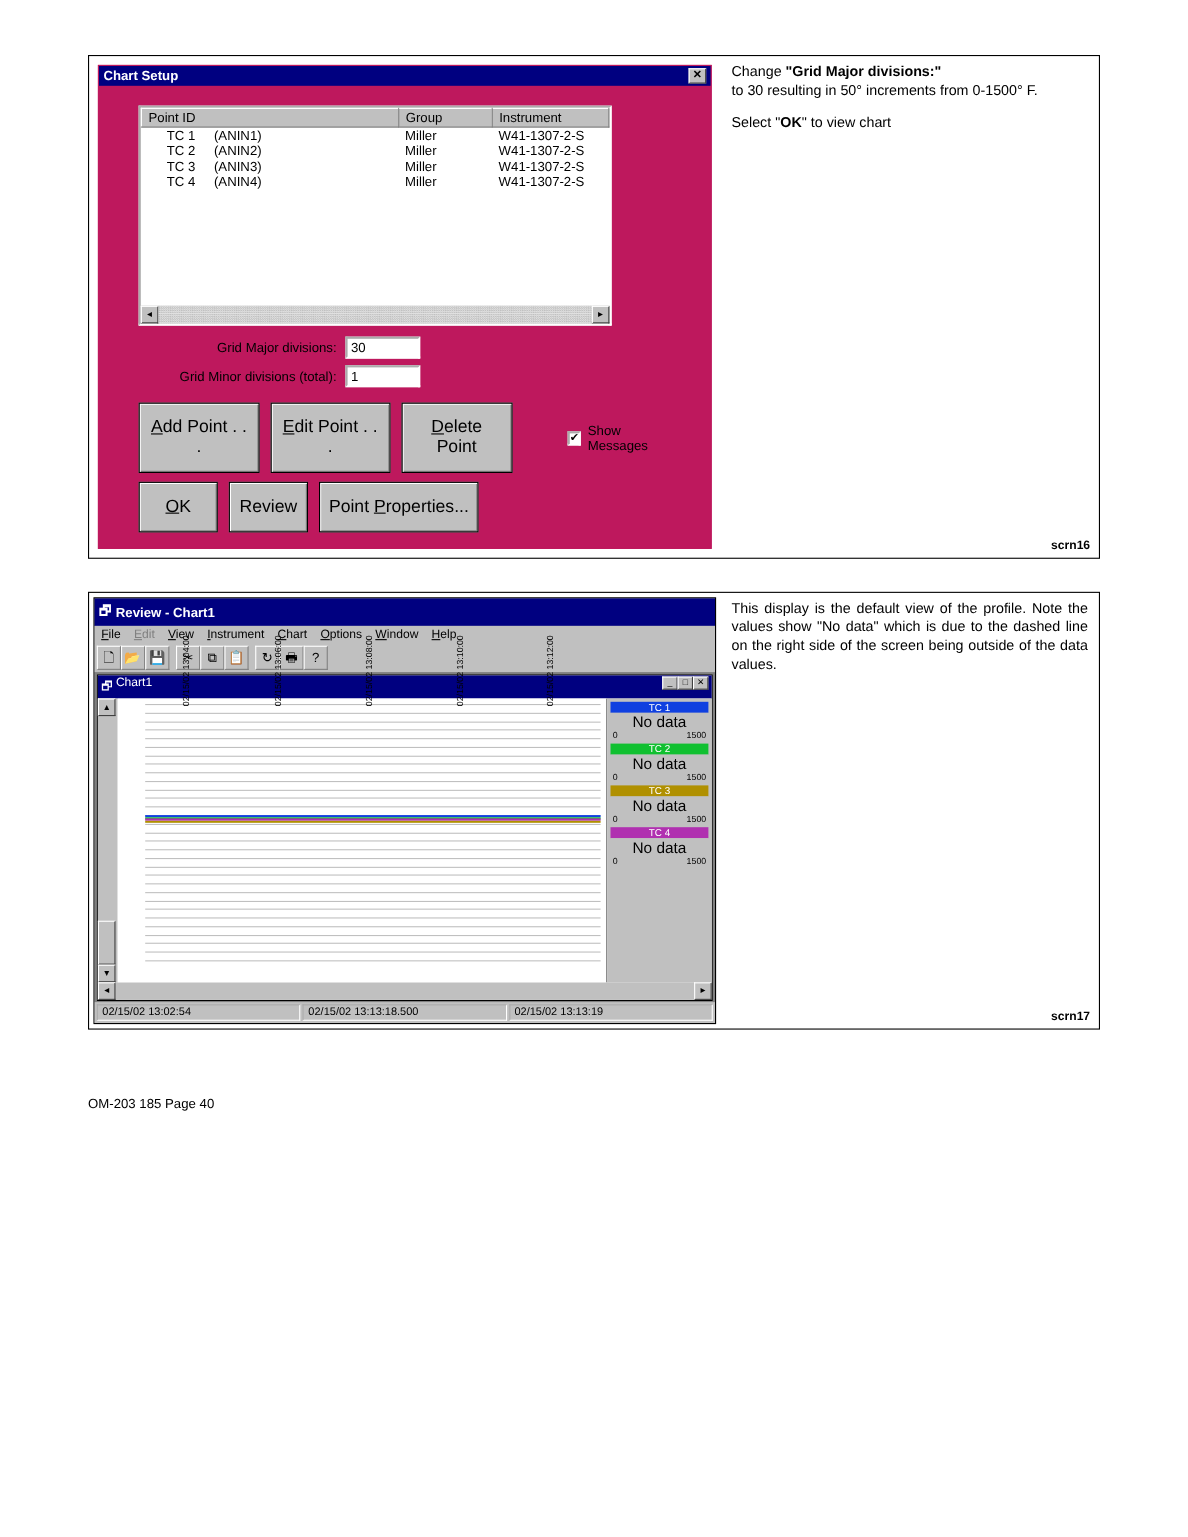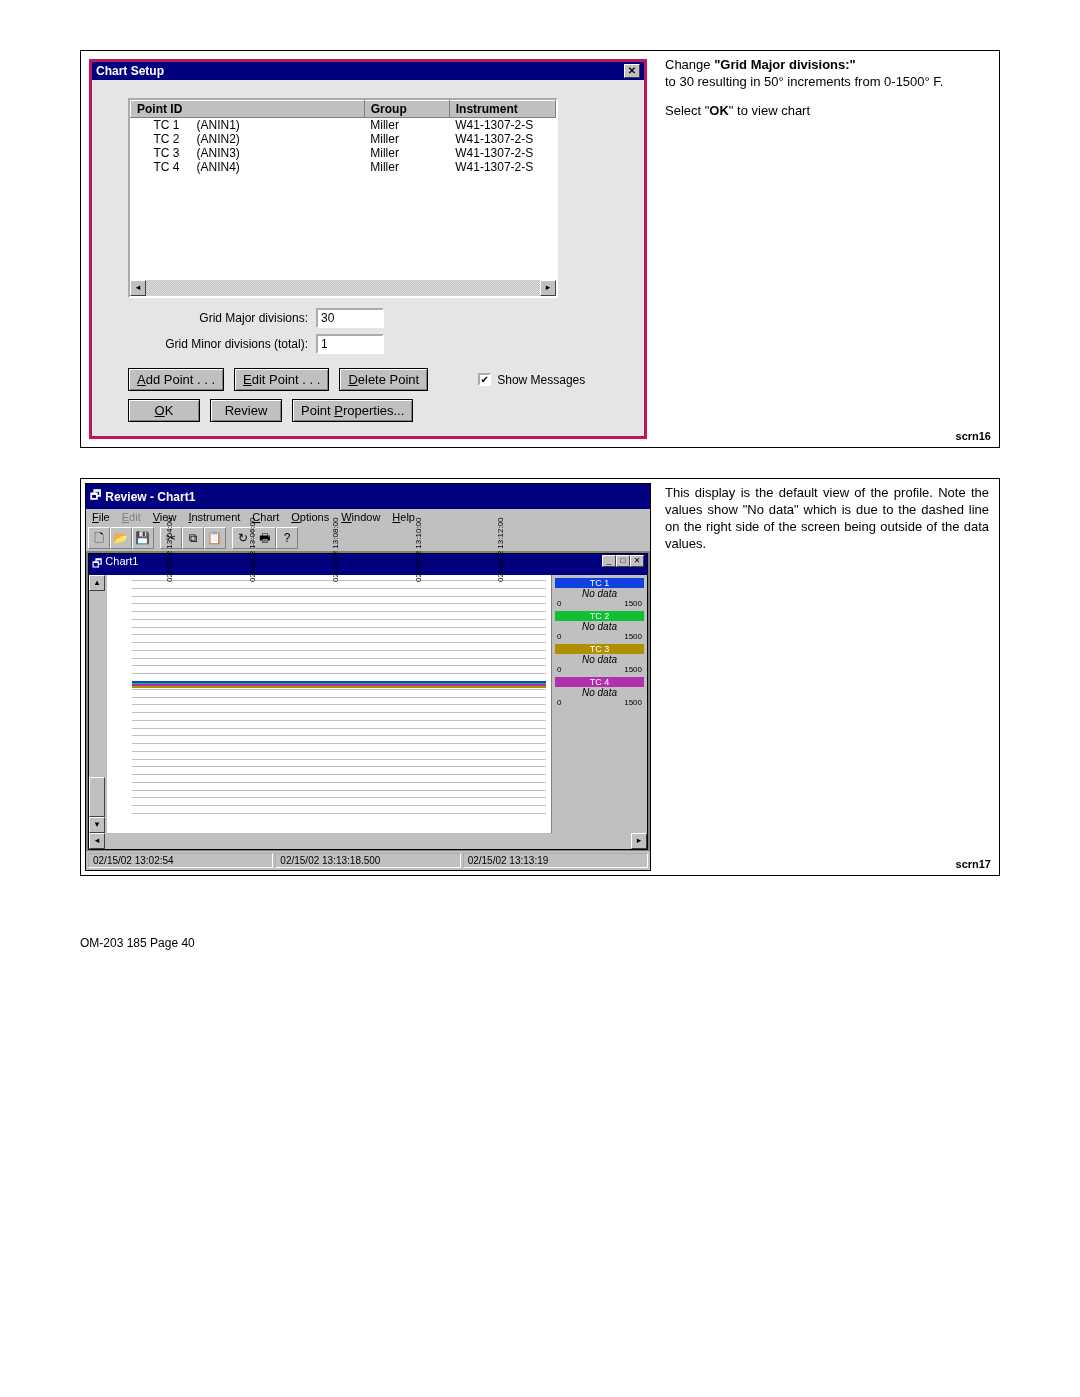--- a/index.html
+++ b/index.html
@@ -4,40 +4,40 @@
 <style>
 * { box-sizing: border-box; margin: 0; padding: 0; }
 body { font-family: Arial, "Helvetica Neue", sans-serif; font-size: 12px; width: 1080px; background: #fff; padding: 50px 80px; color: #000; }
 
 .block { border: 1px solid #000; display: flex; margin-bottom: 30px; }
 .block .sshot { flex: 0 0 574px; }
 .block .side { flex: 1; padding: 6px 10px; font-size: 13px; line-height: 1.3; position: relative; }
 .block .side .id { position: absolute; bottom: 4px; right: 8px; font-size: 11px; font-weight: bold; }
 
 
-.win { background: #e5e5e5; border: 3px solid #be185d; font-family: "MS Sans Serif", Tahoma, sans-serif; font-size: 12px; margin: 8px; }
+.win { background: #be185d; border: 1px solid #be185d; font-family: "MS Sans Serif", Tahoma, sans-serif; font-size: 12px; margin: 8px; }
 .title { background: #000080; color: #fff; display: flex; align-items: center; padding: 2px 4px; font-weight: bold; font-size: 12px; }
 .title .x { margin-left: auto; width: 16px; height: 14px; background: #c0c0c0; border: 1px solid #fff; border-right-color:#404040; border-bottom-color:#404040; color:#000; font-size:10px; text-align:center; line-height:12px; font-weight:bold; }
 
 .dlgbody { padding: 18px 28px 14px 36px; }
 
 .list { background:#fff; border:2px inset #fff; width:430px; height:200px; position:relative; }
 .list table { width:100%; border-collapse:collapse; font-size:12px;}
-.list th { text-align:left; font-weight:bold; background:#c0c0c0; border:1px solid #808080; border-top-color:#fff; border-left-color:#fff; padding:1px 6px; }
+.list th { text-align:left; font-weight:normal; background:#c0c0c0; border:1px solid #808080; border-top-color:#fff; border-left-color:#fff; padding:1px 6px; }
 .list td { padding:0 6px; }
 .hscroll { position:absolute; bottom:0; left:0; right:0; height:16px; background:#c0c0c0; display:flex;}
 .arrowbtn { width:16px; height:16px; background:#c0c0c0; border:1px solid #fff; border-right-color:#404040; border-bottom-color:#404040; font-size:9px; text-align:center; line-height:13px;}
 .track { flex:1; background:repeating-conic-gradient(#c0c0c0 0% 25%,#e0e0e0 0% 50%) 0 0/2px 2px; }
 
 .formrow { margin-top:10px; display:flex; align-items:center; gap:8px; margin-left:30px;}
 .formrow label{ width:150px; text-align:right;}
 .txt { background:#fff; border:2px inset #fff; width:68px; height:20px; padding:0 3px; font-size:12px;}
 
 .btnrow { display:flex; gap:10px; margin-top:14px; align-items:center;}
-.btn { background:#c0c0c0; border:1px solid #000; box-shadow: inset 1px 1px #fff, inset -1px -1px #808080; padding:3px 8px; min-width:72px; text-align:center; font-size:13px;}
+.btn { background:#c0c0c0; border:1px solid #000; box-shadow: inset 1px 1px #fff, inset -1px -1px #808080; padding:13px 8px; min-width:72px; text-align:center; font-size:16px;}
 .chk { display:flex; align-items:center; gap:6px; margin-left:40px;}
 .chk .box{ width:13px;height:13px;background:#fff;border:2px inset #fff; font-size:10px; text-align:center; line-height:10px;}
 
 
 .rw { margin:4px; border:1px solid #000; background:#c0c0c0; font-family:"MS Sans Serif",Tahoma,sans-serif; font-size:11px;}
 .menu { background:#c0c0c0; padding:2px 6px; display:flex; gap:12px; font-size:11px;}
 .menu span u{text-decoration:underline;}
 .tbar { background:#c0c0c0; padding:2px; display:flex; gap:0;}
 .tbtn { width:22px; height:22px; border:1px solid #fff; border-right-color:#808080; border-bottom-color:#808080; text-align:center; line-height:20px; font-size:12px;}
 .clientarea { height:300px; background:#808080; padding:2px; position:relative;}
@@ -47,21 +47,21 @@
 .mdictl div{width:14px; height:12px; background:#c0c0c0; border:1px solid #fff; border-right-color:#404040; border-bottom-color:#404040; font-size:8px; text-align:center; line-height:10px; color:#000;}
 .chartbody{ display:flex; height:258px;}
 .plot{ flex:1; position:relative; background:#fff; border-right:1px solid #808080;}
 .plotgrid{position:absolute; left:25px; right:5px; top:5px; bottom:20px;}
 .gl{position:absolute; left:0; right:0; border-top:1px solid #c0c0c0;}
 .xt{position:absolute; top:2px; font-size:8px; transform:rotate(-90deg); transform-origin:left top; white-space:nowrap;}
 .dataline{position:absolute; left:0; right:0; height:2px;}
 .legend{flex:0 0 95px; background:#c0c0c0; padding:3px;}
 .leg{ margin-bottom:3px;}
 .leg .hdr{color:#fff; text-align:center; font-size:9px; padding:0;}
-.leg .nd{background:#c0c0c0; text-align:center; font-size:10px;font-style:italic;}
+.leg .nd{background:#c0c0c0; text-align:center; font-size:14px;}
 .leg .sc{display:flex; justify-content:space-between; font-size:8px; padding:0 2px;}
 .statusbar{background:#c0c0c0; display:flex; gap:2px; padding:2px;}
 .statusbar .cell{border:1px inset #fff; padding:1px 4px; font-size:10px; font-weight:normal; flex:1;}
 
 .footer{margin-top:60px; font-size:12px;}
 </style>
 </head>
 <body>
 
 <div class="block">

